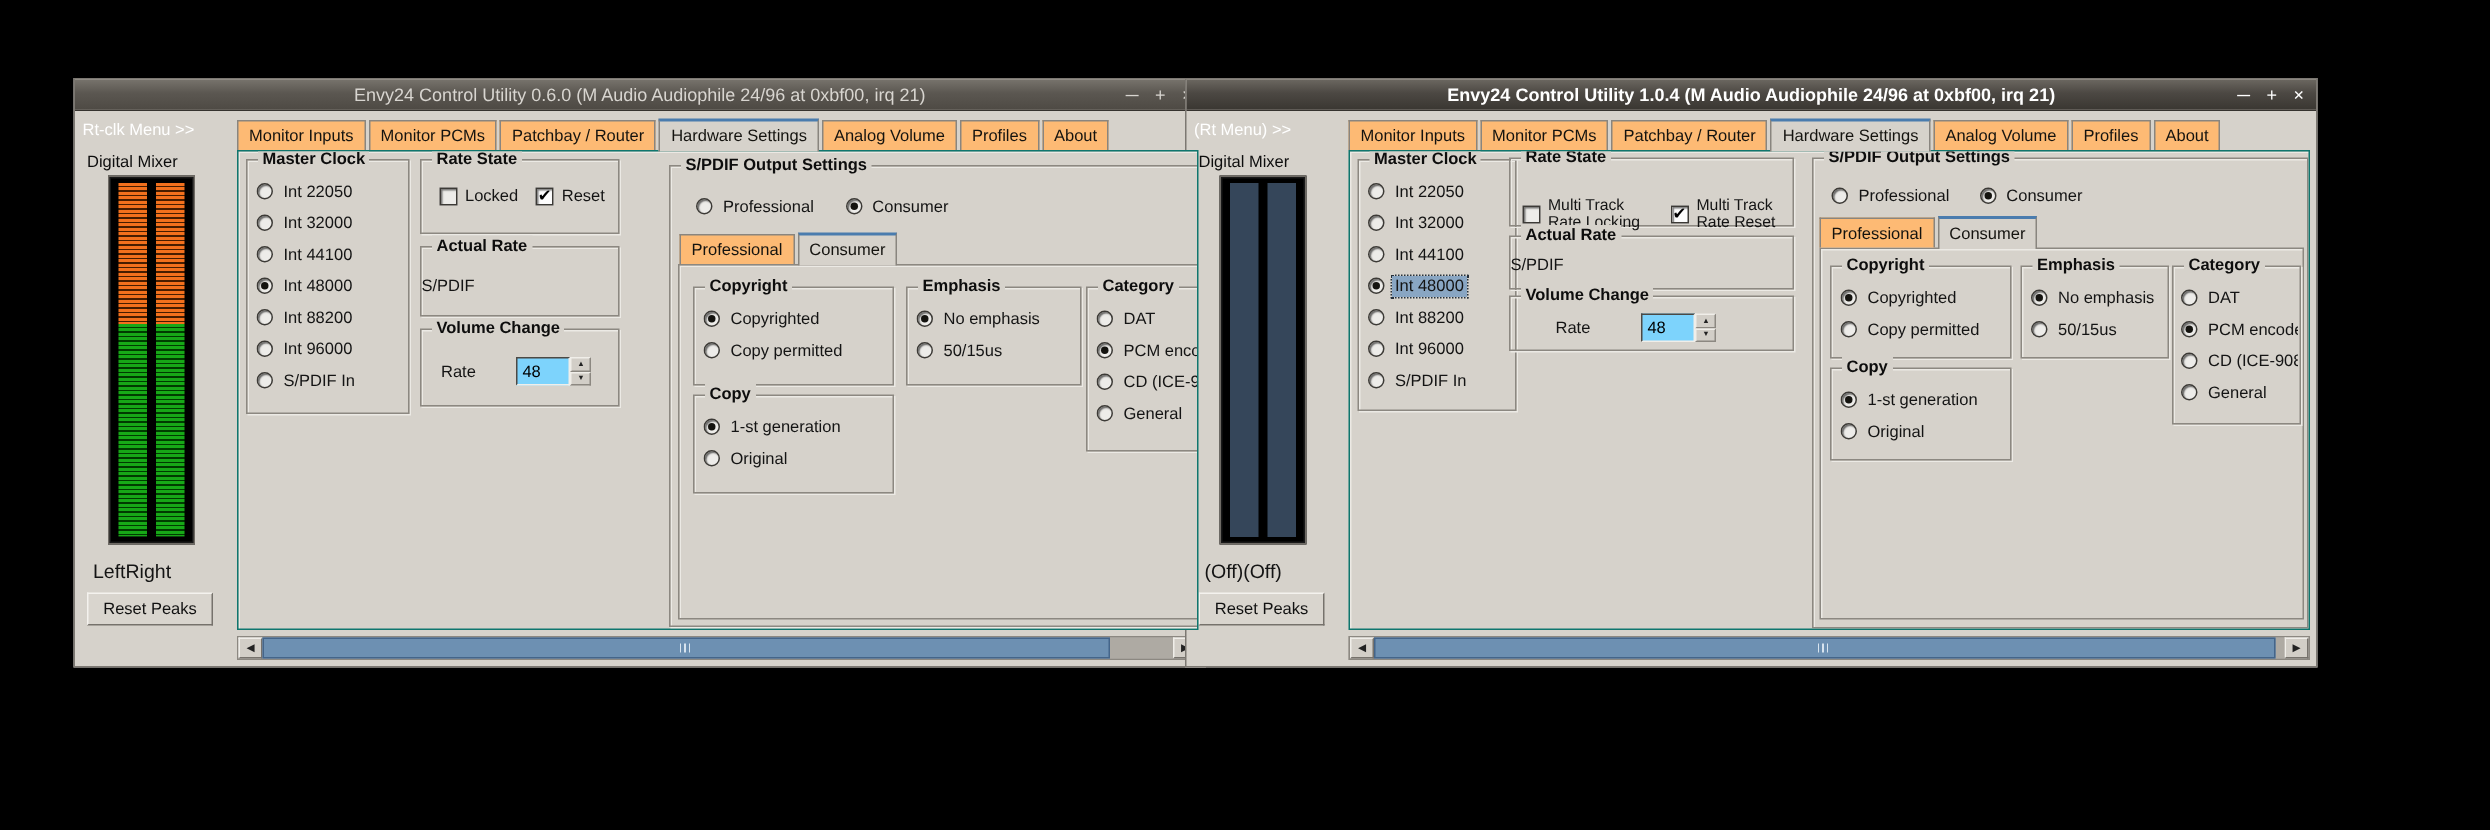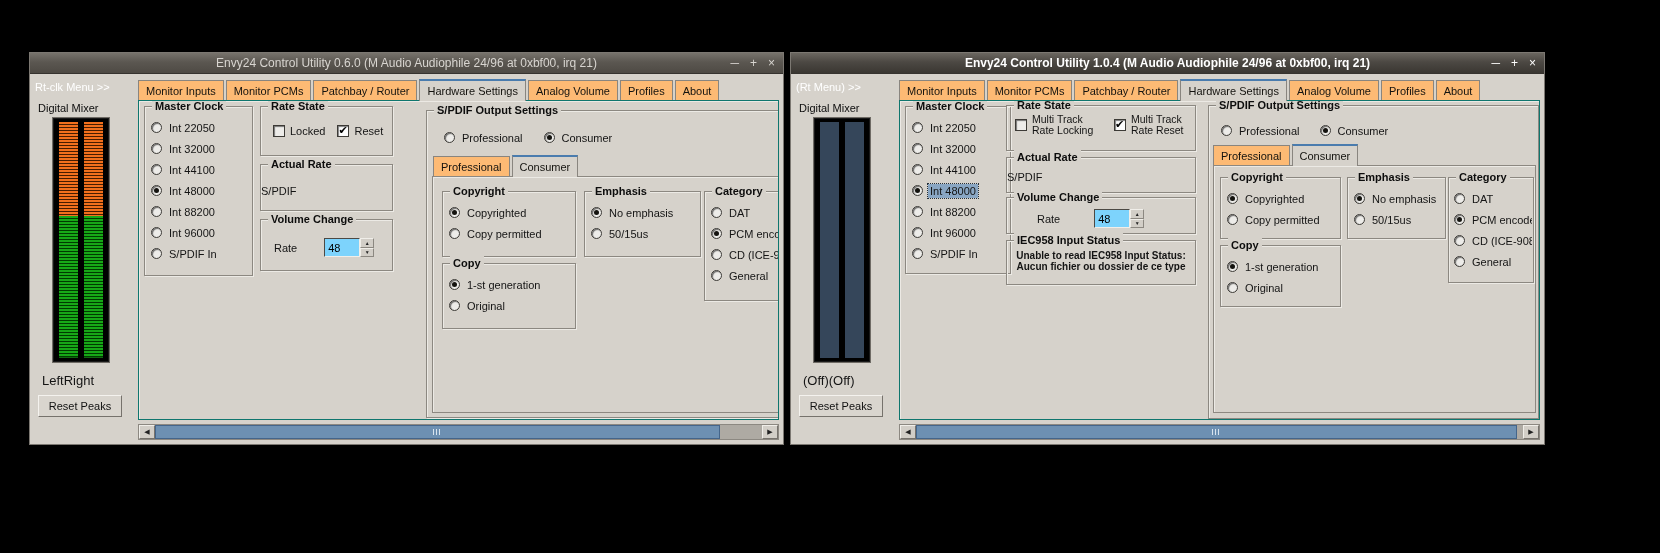--- a/index.html
+++ b/index.html
@@ -1,20 +1,20 @@
 <!DOCTYPE html>
 <html><head>
 <meta charset="utf-8">
 <style>
   * { margin:0; padding:0; box-sizing:border-box; cursor:default; }
   html,body { width:1660px; height:553px; }
   body { background:#000; font-family:"Liberation Sans","DejaVu Sans",sans-serif; position:relative; overflow:hidden; color:#141414; }
 
   .window { position:absolute; top:52px; width:755px; height:393px; background:#d6d2cb; border:1px solid #7c7872; }
-  .window.w0 { left:29px; }
+  .window.w0 { left:49px; }
   .window.w1 { left:790px; }
 
   .titlebar { height:21px; background:linear-gradient(180deg,#77736c 0%,#5b5751 45%,#4e4a44 100%); display:flex; align-items:center; justify-content:center; position:relative; color:#d8d5d0; font-size:12px; border-bottom:1px solid #36332f; }
   .window.active .titlebar { background:linear-gradient(180deg,#6b6760 0%,#4c4843 45%,#3a3732 100%); color:#fff; }
   .window.active .titlebar .title { font-weight:bold; }
   .title { white-space:nowrap; overflow:hidden; }
   .win-buttons { position:absolute; right:8px; top:0; height:100%; display:flex; align-items:center; gap:11px; }
   .wbtn { font-size:12px; line-height:1; }
 
   .win-body { position:absolute; left:0; top:22px; right:0; bottom:0; }
@@ -87,21 +87,21 @@
   .w0 .inner-tabs { left:6px; top:44px; }
   .w0 .page { left:5px; top:65px; width:414px; height:237px; }
   .w0 .g-copyright { left:9px; top:14px; width:134px; height:66px; }
   .w0 .g-emphasis { left:151px; top:14px; width:117px; height:66px; }
   .w0 .g-category { left:271px; top:14px; width:143px; height:110px; }
   .w0 .g-copy { left:9px; top:86px; width:134px; height:66px; }
 
   
   .w1 .g-clock { left:5px; top:5px; width:106px; height:168px; }
   .w1 .g-rate-state { left:106px; top:4px; width:190px; height:46px; }
-  .w1 .g-rate-state .check-row { left:8px; top:8px; gap:10px;justify-content:space-between; }
+  .w1 .g-rate-state .check-row { left:8px; top:26px; gap:10px;justify-content:space-between; }
   .w1 .clabel { white-space:normal; width:72px; font-size:10.5px; line-height:11px; }
   .w1 .g-actual { left:106px; top:56px; width:190px; height:36px; }
   .w1 .g-actual .actual-value { top:13px; }
   .w1 .g-volume { left:106px; top:96px; width:190px; height:37px; }
   .w1 .g-volume .vol-row { top:11px; padding-left:30px; gap:34px; }
   .w1 .g-iec { left:106px; top:139px; width:190px; height:45px; }
   .w1 .g-spdif { left:308px; top:4px; width:331px; height:314px; }
   .w1 .mode-row { left:12px; top:14px; gap:18px; }
   .w1 .inner-tabs { left:4px; top:38px; }
   .w1 .page { left:4px; top:59px; width:323px; height:248px; }
@@ -413,27 +413,20 @@
             <span class="spin">
               <input class="spin-input" value="48" style="">
               <span class="spin-btns">
                 <span class="spin-btn">▲</span>
                 <span class="spin-btn">▼</span>
               </span>
             </span>
           </div>
         </div>
 
-        <div class="group g-iec">
-          <span class="group-label">IEC958 Input Status</span>
-          <div class="iec-lines">
-            <div>Unable to read IEC958 Input Status:</div>
-            <div>Aucun fichier ou dossier de ce type</div>
-          </div>
-        </div>
 
         <div class="group g-spdif">
           <span class="group-label">S/PDIF Output Settings</span>
           <div class="mode-row">
             <div class="radio-row">
               <span class="radio"></span>
               <span class="rlabel">Professional</span>
             </div>
             <div class="radio-row">
               <span class="radio checked"></span>

